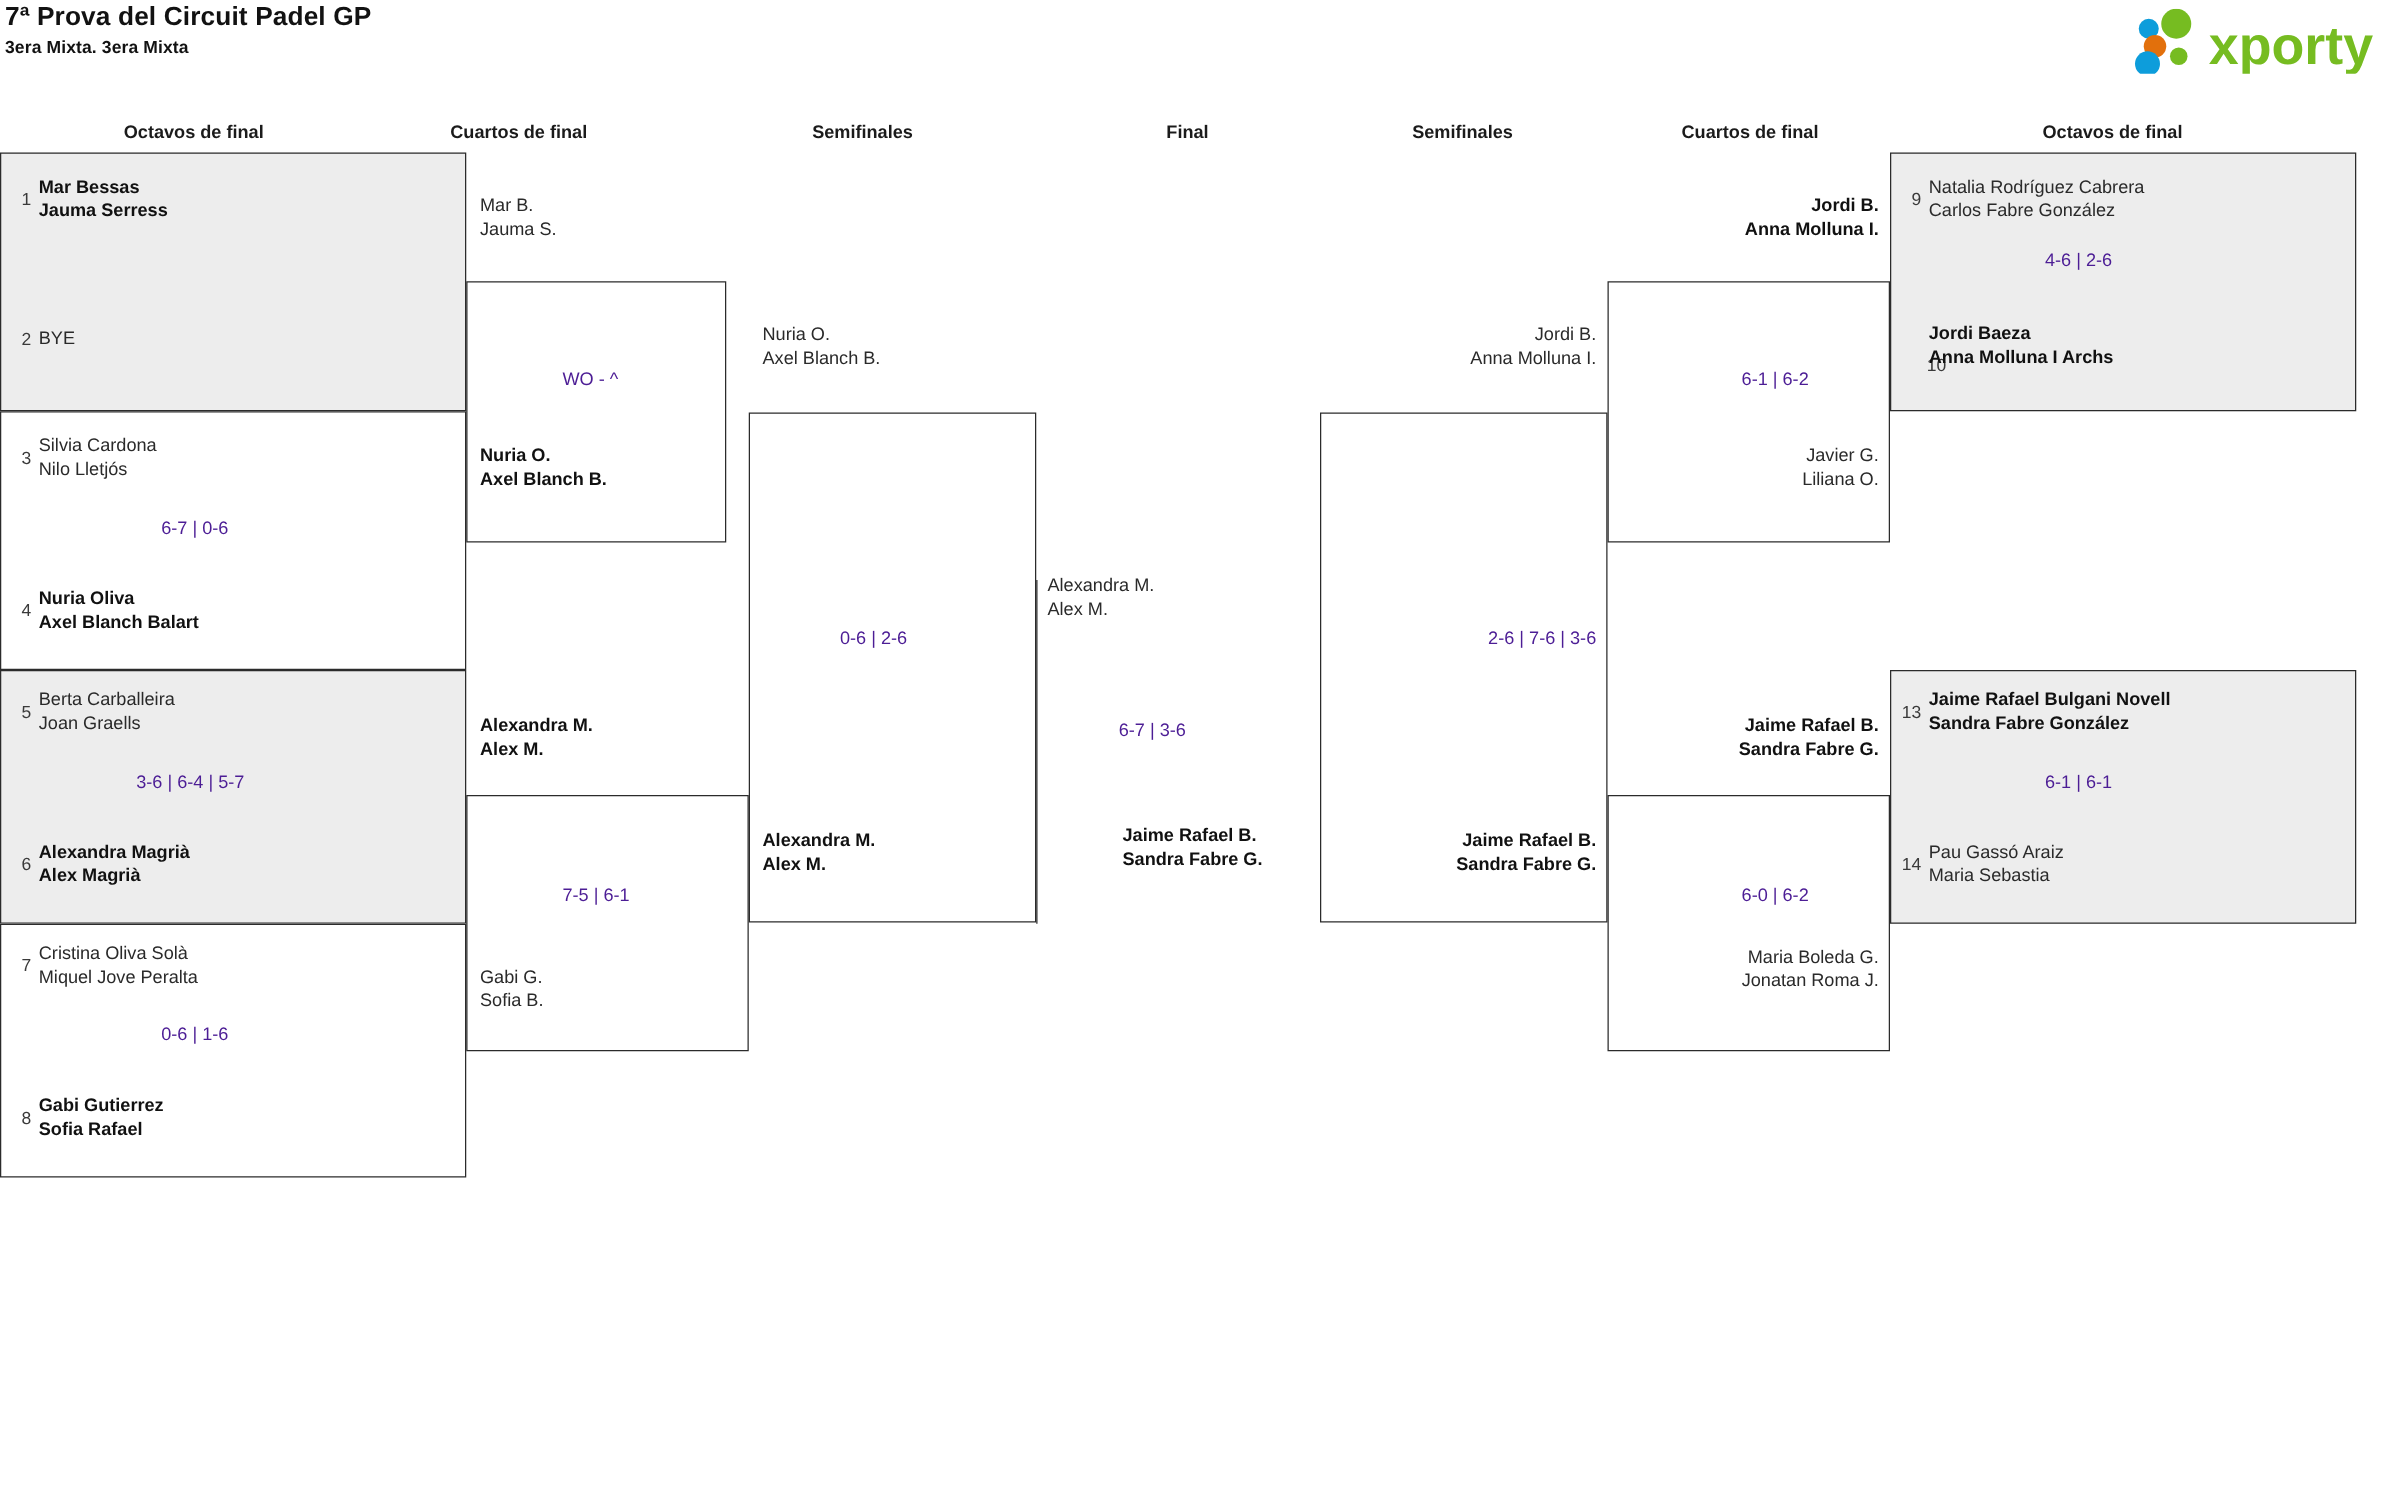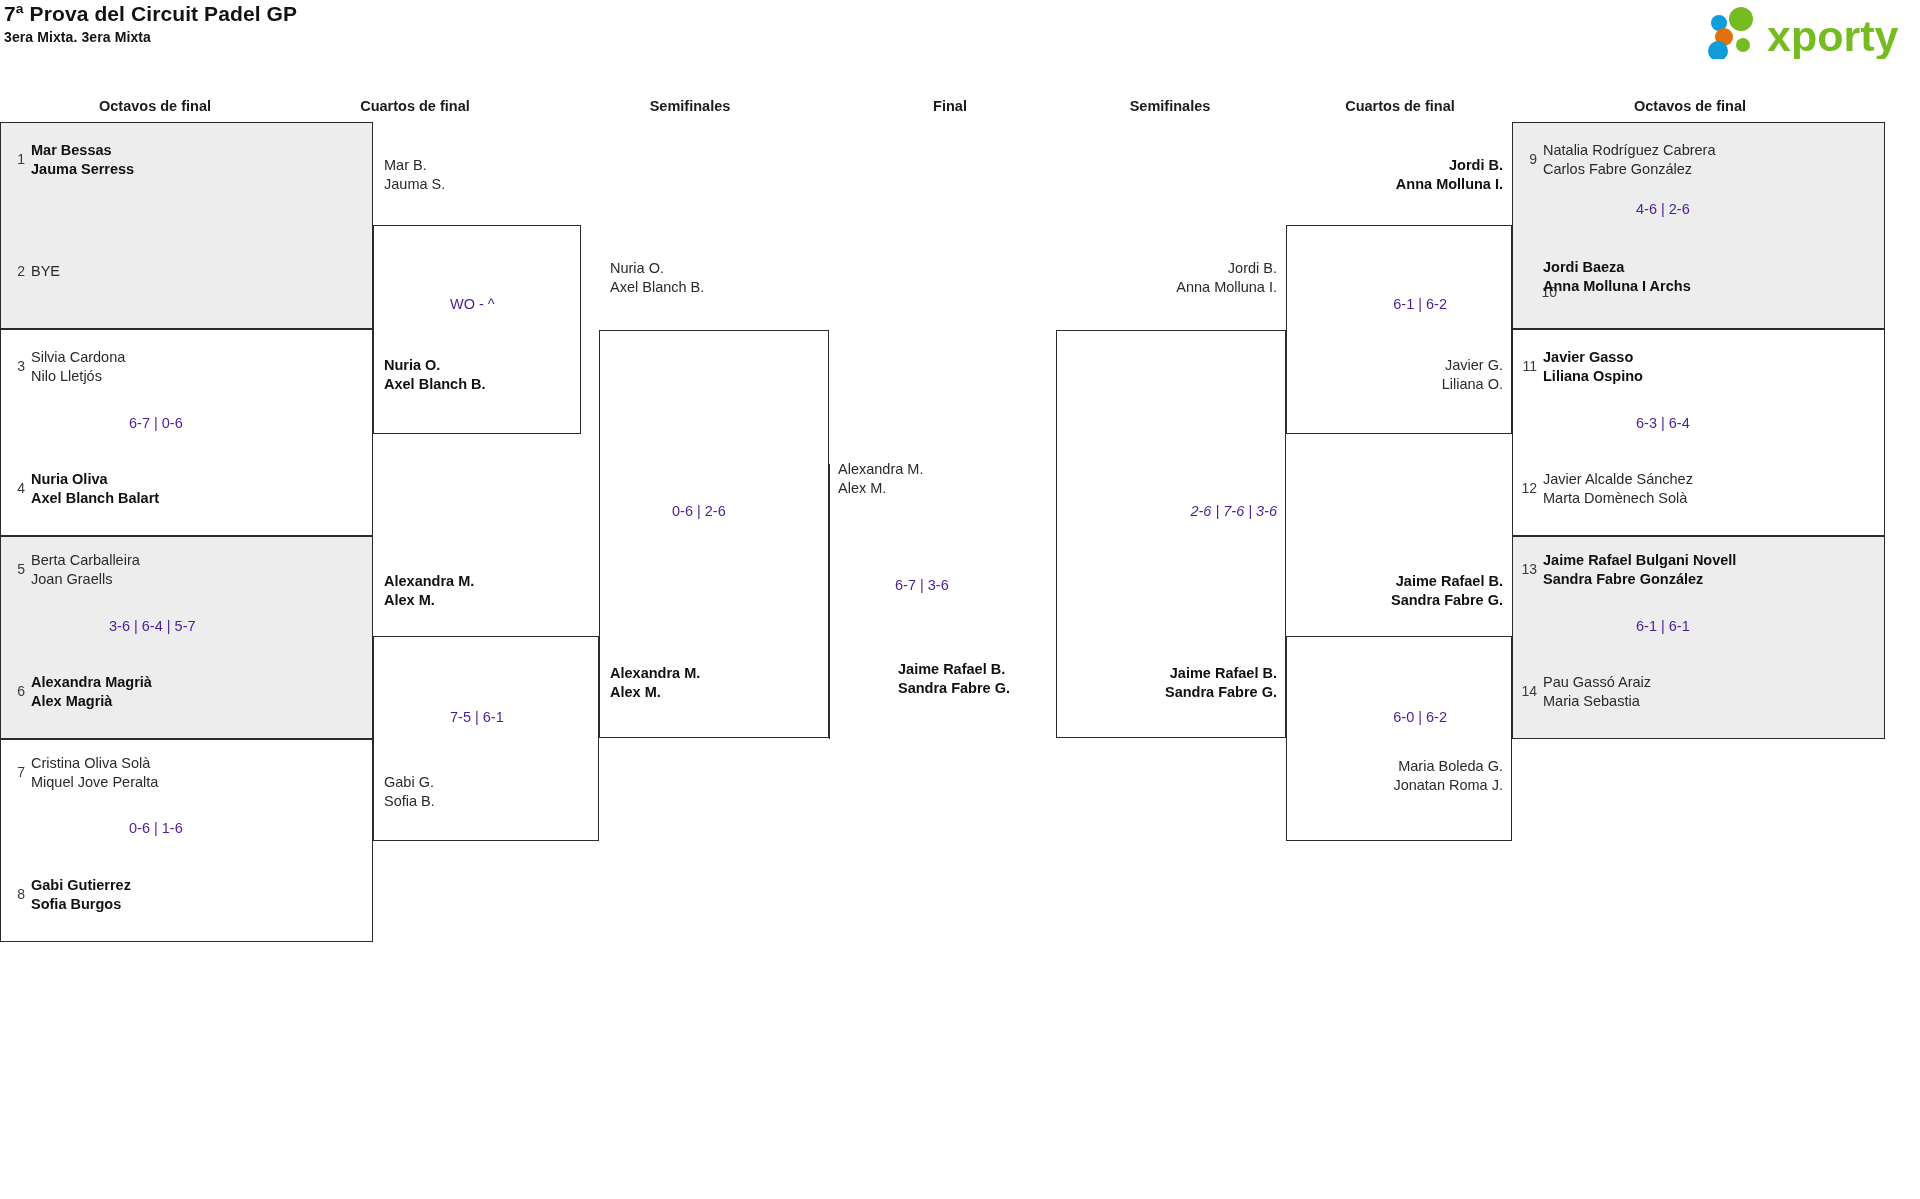--- a/index.html
+++ b/index.html
@@ -144,21 +144,21 @@
 
   <div class="cell" style="left:0px; top:739px; width:373px; height:203px;">
     <div class="seed" style="left:2px; top:24px;">7</div>
     <div class="names" style="left:30px; top:14px;">
       <div>Cristina Oliva Solà</div>
       <div>Miquel Jove Peralta</div>
     </div>
     <div class="seed" style="left:2px; top:146px;">8</div>
     <div class="names win" style="left:30px; top:136px;">
       <div>Gabi Gutierrez</div>
-      <div>Sofia Burgos</div>
+      <div>Sofia Rafael</div>
     </div>
     <div class="score" style="left:128px; top:80px;">0-6 | 1-6</div>
   </div>
 
   <div class="cell nobg" style="left:373px; top:225px; width:208px; height:209px;">
     <div class="names" style="left:10px; top:-70px;">
       <div>Mar B.</div>
       <div>Jauma S.</div>
     </div>
     <div class="names win" style="left:10px; top:130px;">
@@ -207,21 +207,21 @@
 
   <div class="cell nobg" style="left:1056px; top:330px; width:230px; height:408px;">
     <div class="names right" style="left:-10px; top:-72px; width:230px;">
       <div>Jordi B.</div>
       <div>Anna Molluna I.</div>
     </div>
     <div class="names right win" style="left:-10px; top:333px; width:230px;">
       <div>Jaime Rafael B.</div>
       <div>Sandra Fabre G.</div>
     </div>
-    <div class="score right" style="left:10px; top:172px; width:210px;font-style:italic;">2-6 | 7-6 | 3-6</div>
+    <div class="score right" style="left:10px; top:172px; width:210px;">2-6 | 7-6 | 3-6</div>
   </div>
 
   <div class="cell nobg" style="left:1286px; top:225px; width:226px; height:209px;">
     <div class="names right win" style="left:-10px; top:-70px; width:226px;">
       <div>Jordi B.</div>
       <div>Anna Molluna I.</div>
     </div>
     <div class="names right" style="left:-10px; top:130px; width:226px;">
       <div>Javier G.</div>
       <div>Liliana O.</div>
@@ -248,33 +248,20 @@
       <div>Carlos Fabre González</div>
     </div>
     <div class="seed" style="left:2px; top:161px;margin-left:20px;">10</div>
     <div class="names win" style="left:30px; top:135px;">
       <div>Jordi Baeza</div>
       <div>Anna Molluna I Archs</div>
     </div>
     <div class="score" style="left:123px; top:78px;">4-6 | 2-6</div>
   </div>
 
-  <div class="cell" style="left:1512px; top:329px; width:373px; height:207px;">
-    <div class="seed" style="left:2px; top:28px;">11</div>
-    <div class="names win" style="left:30px; top:18px;">
-      <div>Javier Gasso</div>
-      <div>Liliana Ospino</div>
-    </div>
-    <div class="seed" style="left:2px; top:150px;">12</div>
-    <div class="names" style="left:30px; top:140px;">
-      <div>Javier Alcalde Sánchez</div>
-      <div>Marta Domènech Solà</div>
-    </div>
-    <div class="score" style="left:123px; top:85px;">6-3 | 6-4</div>
-  </div>
 
   <div class="cell shaded" style="left:1512px; top:536px; width:373px; height:203px;">
     <div class="seed" style="left:2px; top:24px;">13</div>
     <div class="names win" style="left:30px; top:14px;">
       <div>Jaime Rafael Bulgani Novell</div>
       <div>Sandra Fabre González</div>
     </div>
     <div class="seed" style="left:2px; top:146px;">14</div>
     <div class="names" style="left:30px; top:136px;">
       <div>Pau Gassó Araiz</div>

